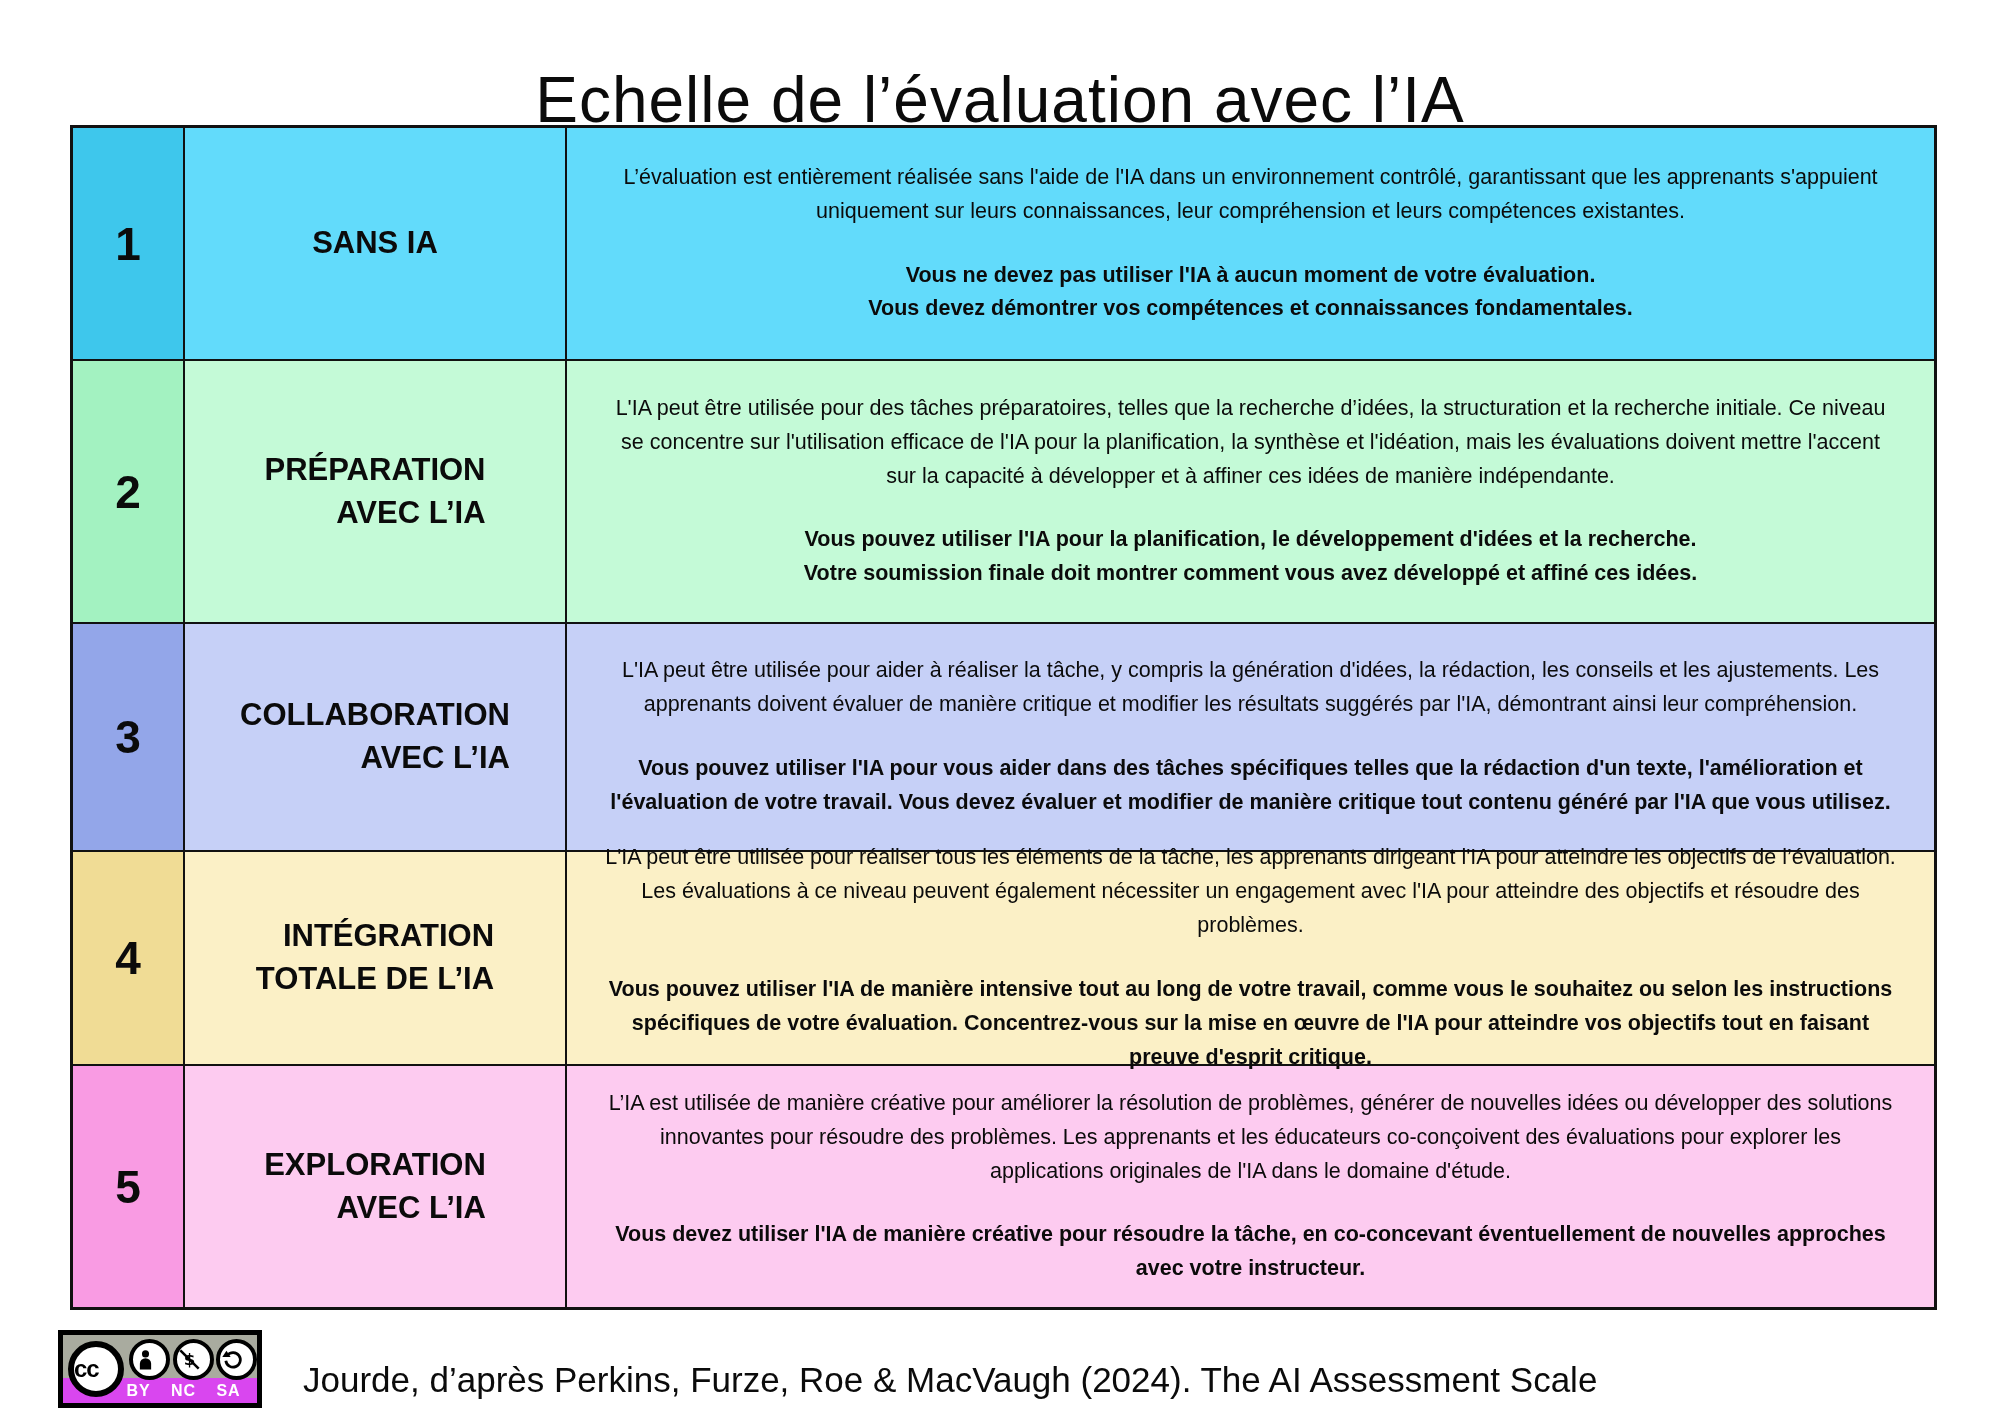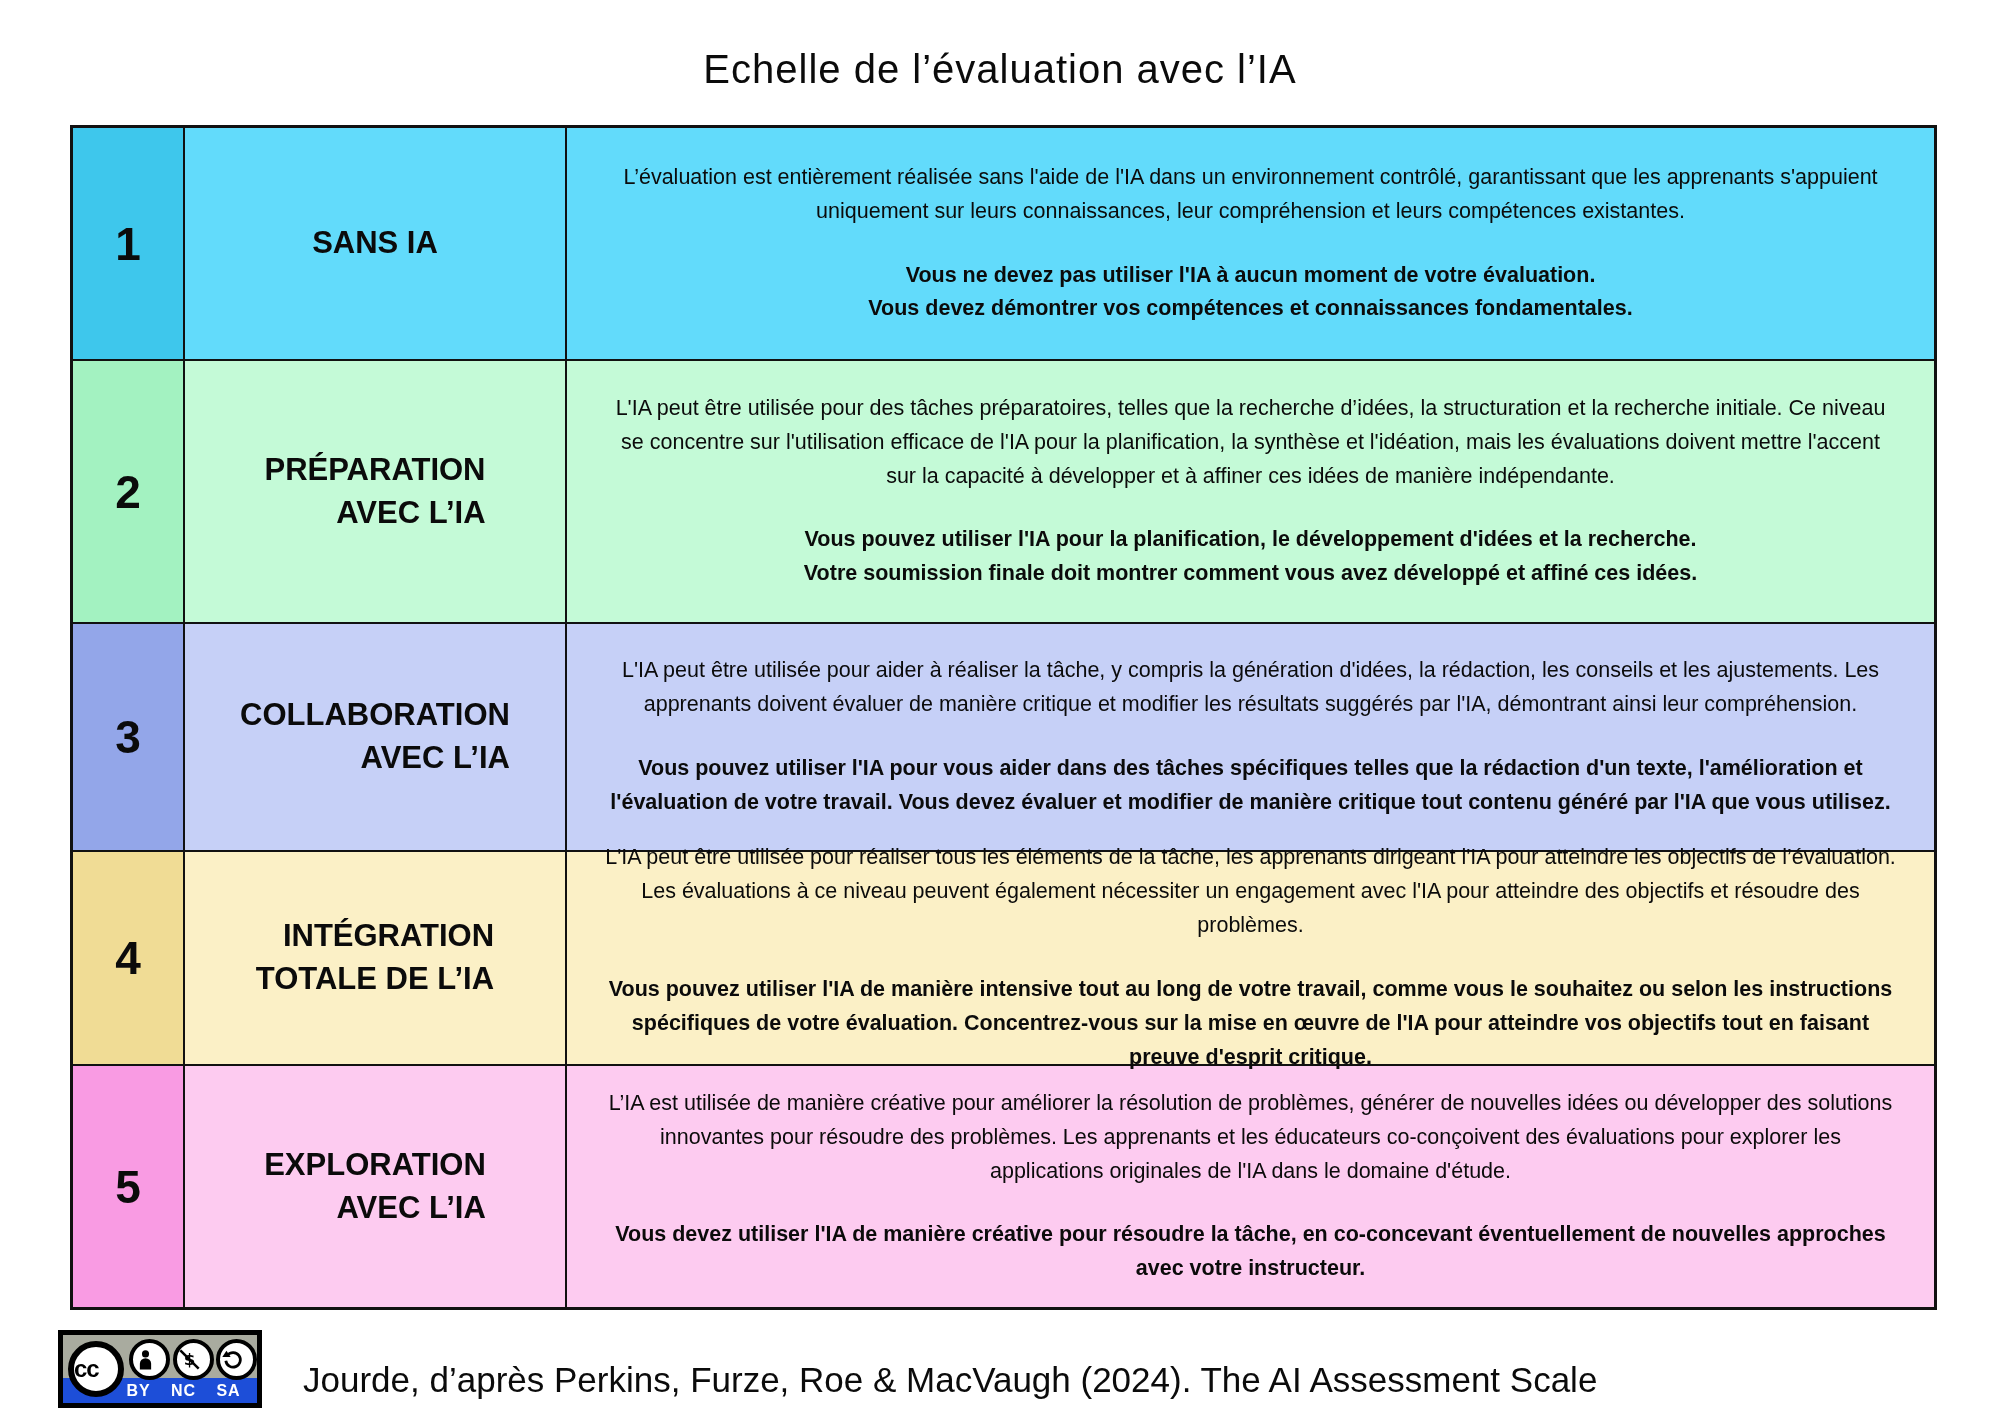--- a/index.html
+++ b/index.html
@@ -3,21 +3,21 @@
 <meta charset="utf-8">
 <style>
   html,body{margin:0;padding:0;}
   body{
     width:2000px;height:1414px;background:#ffffff;position:relative;
     font-family:"Liberation Sans", sans-serif;color:#111;
     -webkit-font-smoothing:antialiased;
   }
   .page-title{
     position:absolute;top:20px;left:0;width:100%;
-    text-align:center;font-size:40px;font-weight:400;letter-spacing:1px;color:#0b0b0b;
+    text-align:center;font-size:64px;font-weight:400;letter-spacing:1px;color:#0b0b0b;
   }
   .scale-table{
     position:absolute;left:70px;top:125px;width:1867px;
     border:3px solid #111;box-sizing:border-box;background:#fff;
   }
   .row{display:flex;box-sizing:border-box;border-bottom:2.5px solid #111;}
   .row:last-child{border-bottom:none;}
   .r0{height:233px}.r1{height:263px}.r2{height:228px}.r3{height:214px}.r4{height:241px}
   .cell{box-sizing:border-box;display:flex;align-items:center;justify-content:center;}
   .num{
@@ -37,21 +37,21 @@
     margin:0;font-size:21.5px;line-height:1.58;text-align:center;color:#0b0b0b;
   }
   .para.bold{font-weight:700;white-space:pre-line;}
   
   .footer{position:absolute;left:58px;top:1330px;width:1900px;height:80px;}
   .cc-badge{
     position:absolute;left:0;top:0;width:204px;height:78px;
     background:#a9ab9f;border:5px solid #000;box-sizing:border-box;overflow:hidden;
   }
   .cc-strip{
-    position:absolute;left:0;right:0;bottom:0;height:25px;background:#1d4ed8;
+    position:absolute;left:0;right:0;bottom:0;height:25px;background:#d946ef;
     display:flex;align-items:center;
   }
   .cc-strip .lbls{display:flex;margin-left:53px;}
   .cc-strip .lbls span{
     width:45px;text-align:center;color:#fff;font-size:16px;font-weight:700;letter-spacing:1px;
   }
   .circ{
     position:absolute;background:#fff;border-radius:50%;box-sizing:border-box;
     display:flex;align-items:center;justify-content:flex-start;
   }

